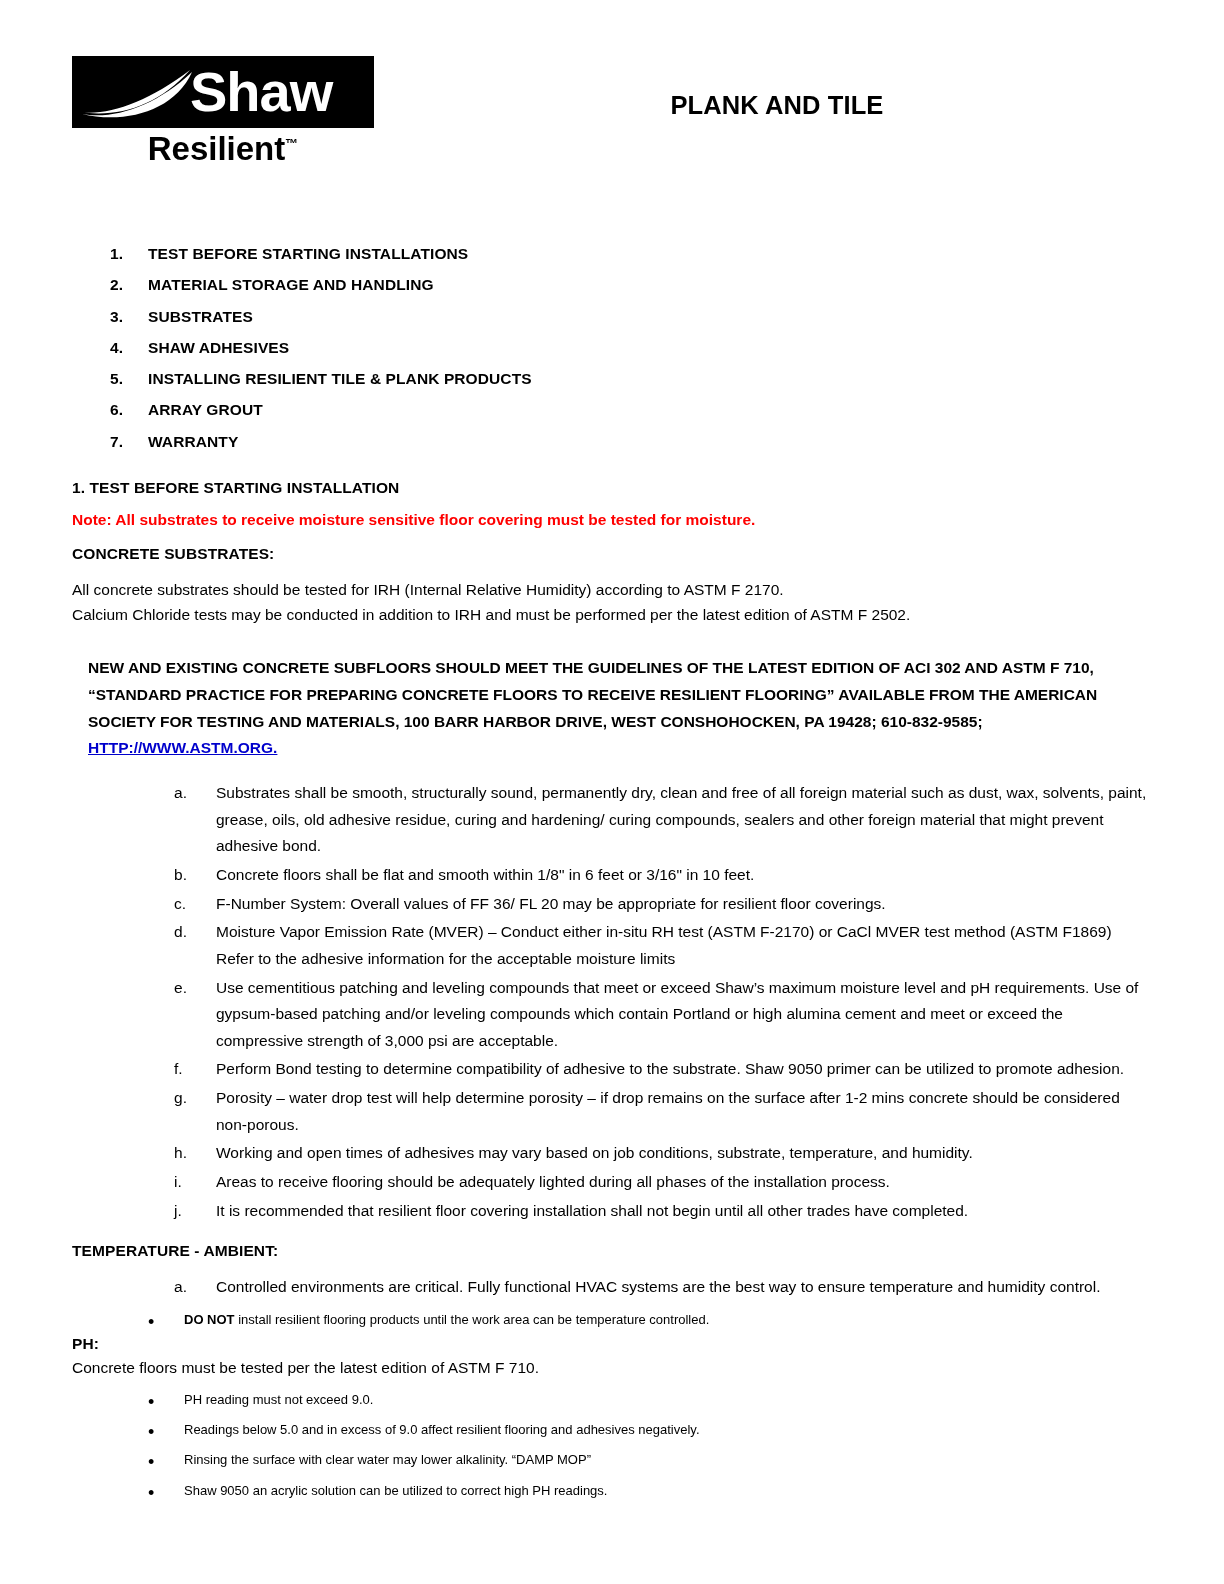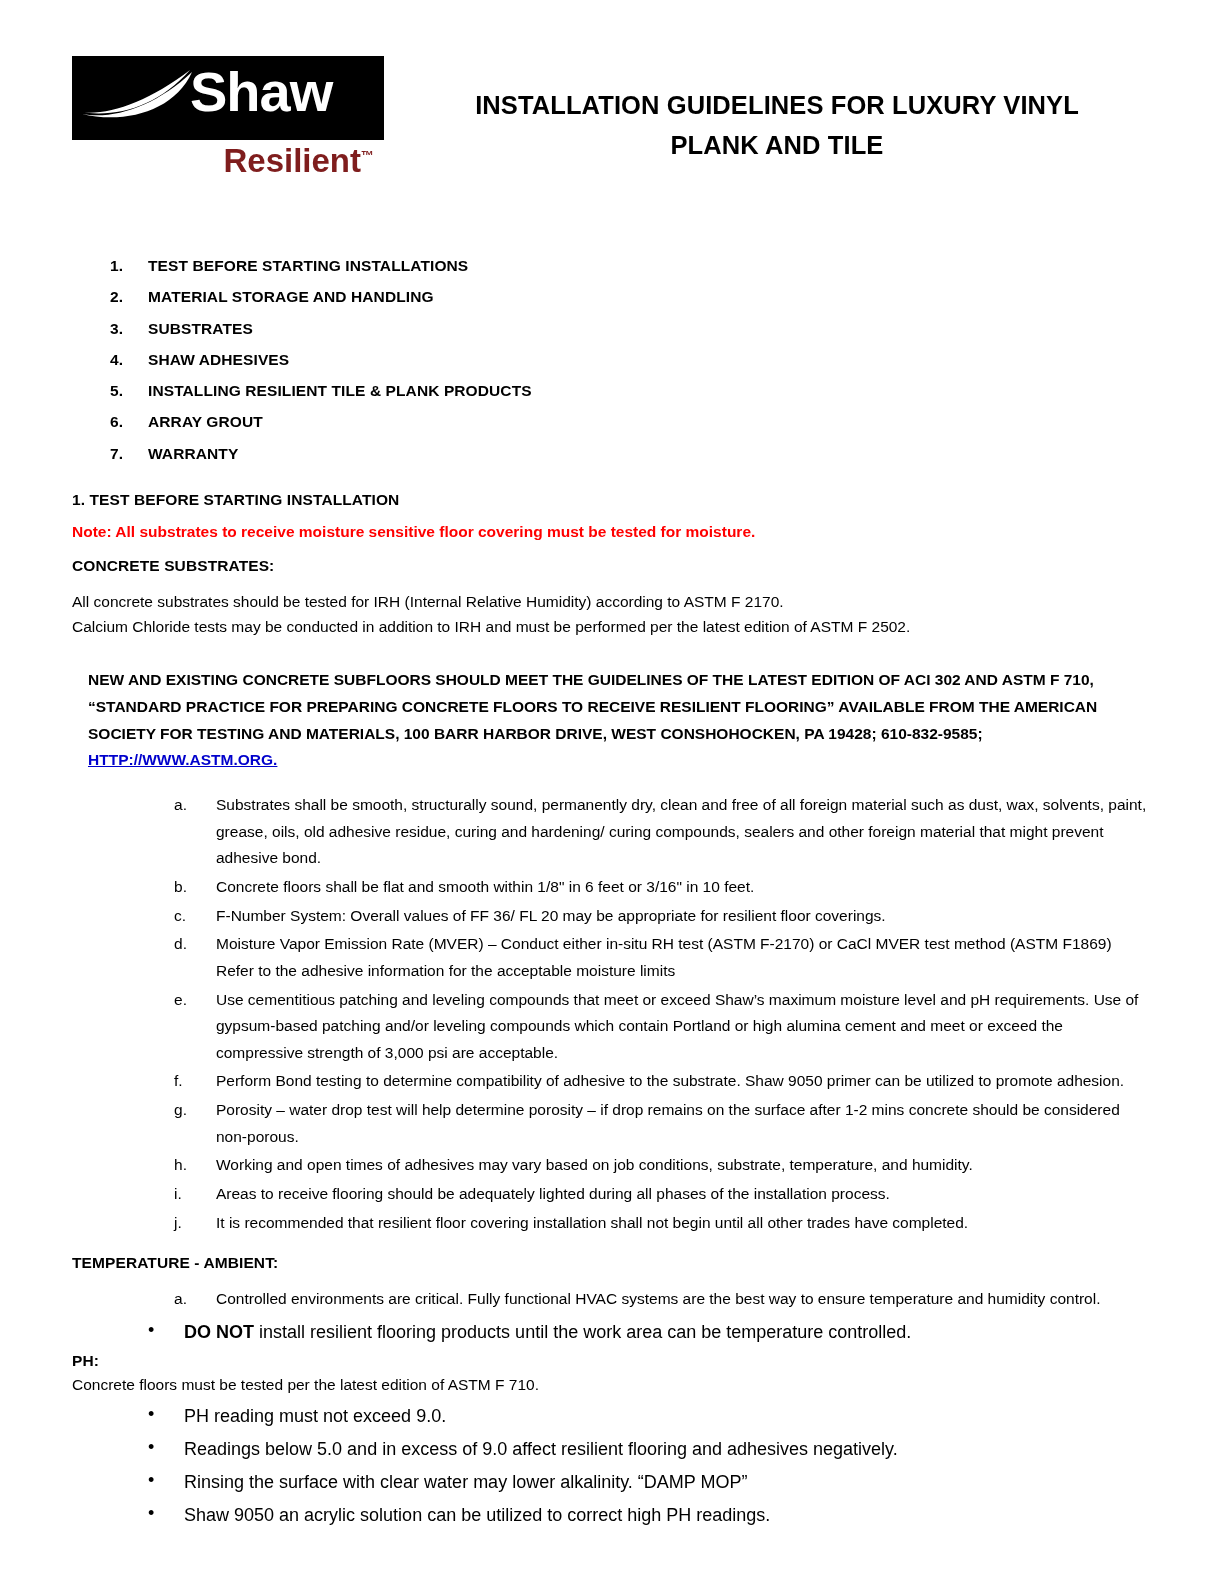--- a/index.html
+++ b/index.html
@@ -30,51 +30,50 @@
     margin-bottom: 70px;
   }
   .logo {
     width: 310px;
     flex: 0 0 310px;
     padding-top: 4px;
   }
   .logo-mark {
     background: #000000;
     width: 302px;
-    height: 84px;
+    height: 72px;
     position: relative;
     overflow: hidden;
-    padding-left: 10px;
   }
   .logo-swoosh {
     position: absolute;
     left: 6px;
     top: 6px;
     width: 118px;
     height: 60px;
   }
   .logo-word {
     position: absolute;
     left: 118px;
     top: 2px;
     color: #ffffff;
     font-family: "Liberation Sans", sans-serif;
     font-size: 56px;
     font-weight: bold;
     letter-spacing: -1px;
     line-height: 68px;
   }
   .logo-sub {
-    text-align: right;
+    text-align: center;
     width: 302px;
     font-size: 33px;
     font-weight: bold;
     letter-spacing: 0px;
     margin-top: 2px;
-    color: #7f1d1d;
+    color: #000000;
     font-family: "Liberation Sans", sans-serif;
   }
   .logo-sub sup {
     font-size: 13px;
     vertical-align: super;
   }
   .doc-title {
     flex: 1;
     text-align: center;
     font-size: 25.5px;
@@ -161,23 +160,24 @@
   }
 
   
   ul.bullets {
     margin: 4px 0 4px 0;
     padding: 0 0 0 72px;
     list-style: none;
   }
   ul.bullets > li {
     position: relative;
-    font-size: 18px;
+    font-size: 13px;
     line-height: 1.72;
     margin-bottom: 2px;
+    margin-top: 8px;
   }
   ul.bullets > li::before {
     content: "\2022";
     position: absolute;
     left: -36px;
     font-size: 18px;
     line-height: 1.55;
   }
   ul.bullets.toplevel { padding-left: 112px; }
 
@@ -193,21 +193,20 @@
       <div class="logo-mark">
         <svg class="logo-swoosh" viewBox="0 0 118 60">
           <path d="M2 50 C 30 54, 70 40, 112 8 C 80 44, 40 56, 2 50 Z" fill="#ffffff"></path>
           <path d="M4 52 C 36 58, 78 44, 114 10 C 96 50, 46 62, 4 52 Z" fill="#ffffff"></path>
         </svg>
         <div class="logo-word">Shaw</div>
       </div>
       <div class="logo-sub"><span>Resilient</span><sup>™</sup></div>
     </div>
     <div class="doc-title">
-      <div>INSTALLATION GUIDELINES FOR LUXURY VINYL</div>
       <div>PLANK AND TILE</div>
     </div>
   </div>
 
   <ol class="toc">
     <li>TEST BEFORE STARTING INSTALLATIONS</li>
     <li>MATERIAL STORAGE AND HANDLING</li>
     <li>SUBSTRATES</li>
     <li>SHAW ADHESIVES</li>
     <li>INSTALLING RESILIENT TILE &amp; PLANK PRODUCTS</li>

